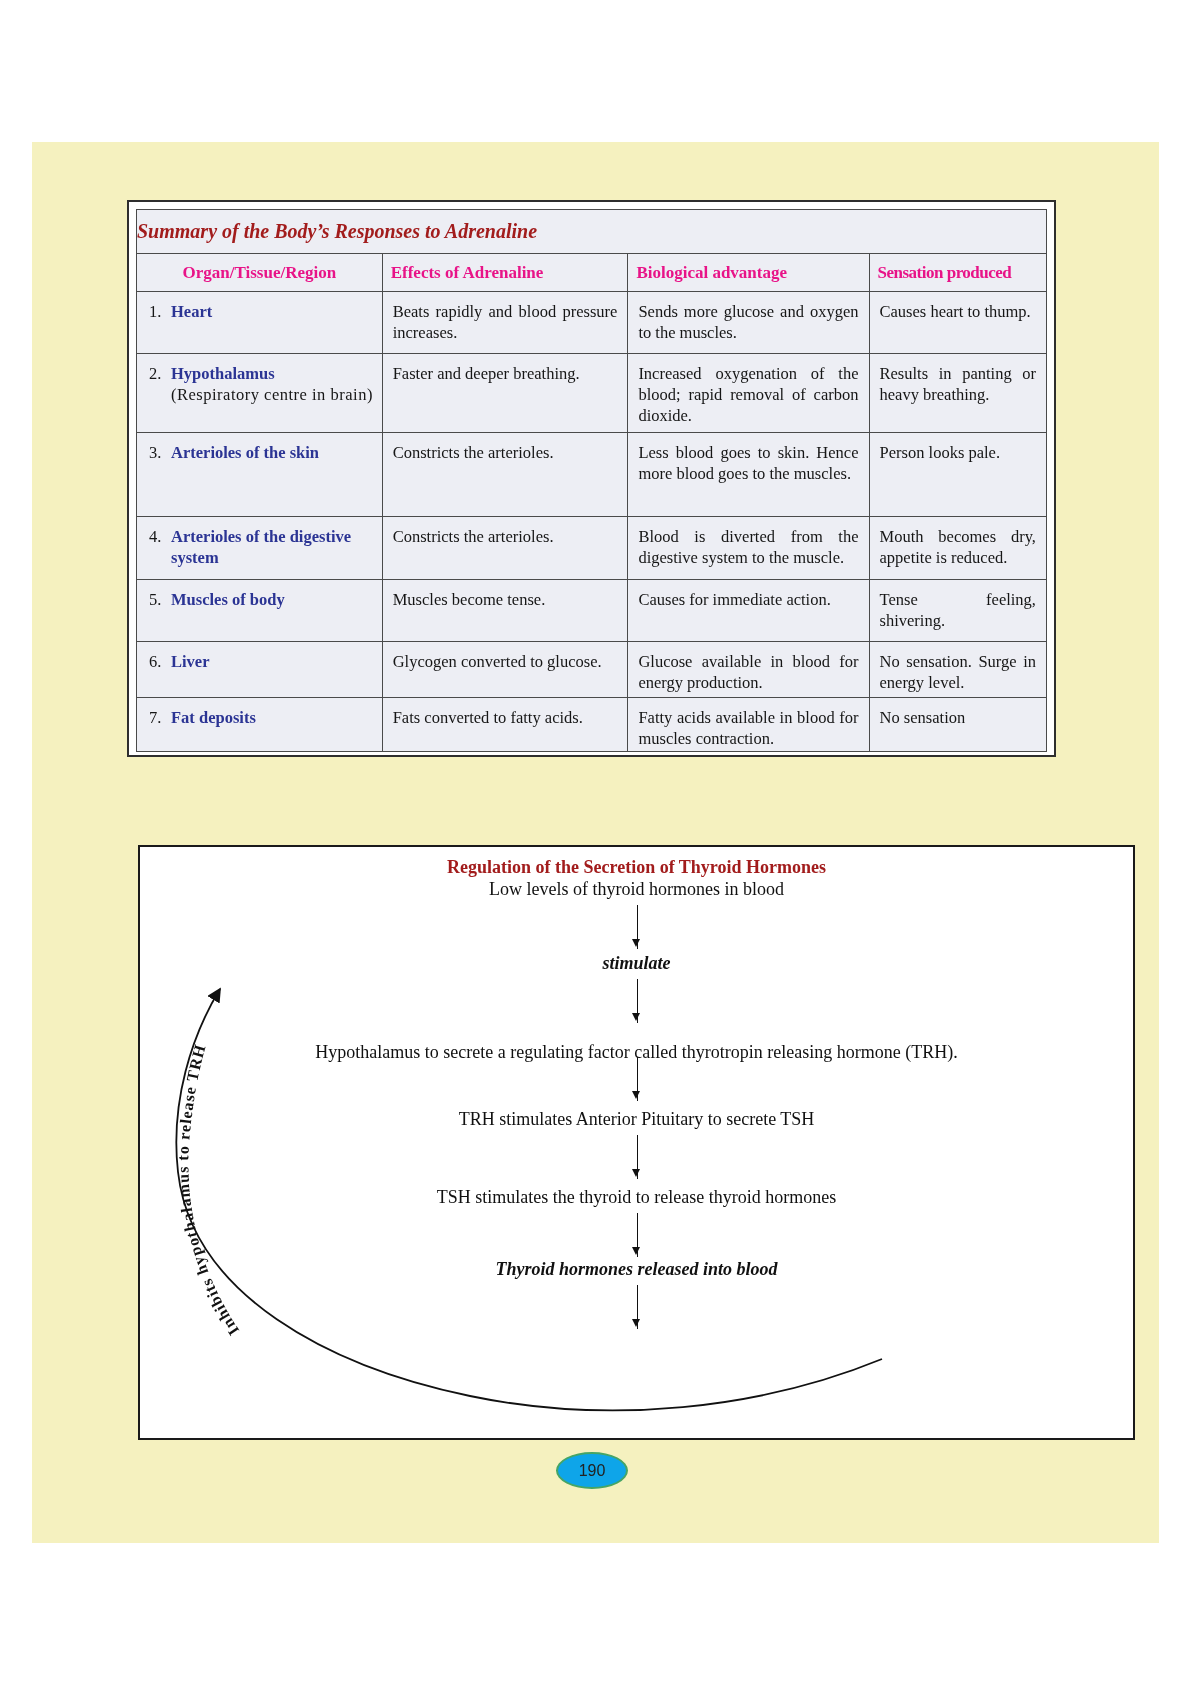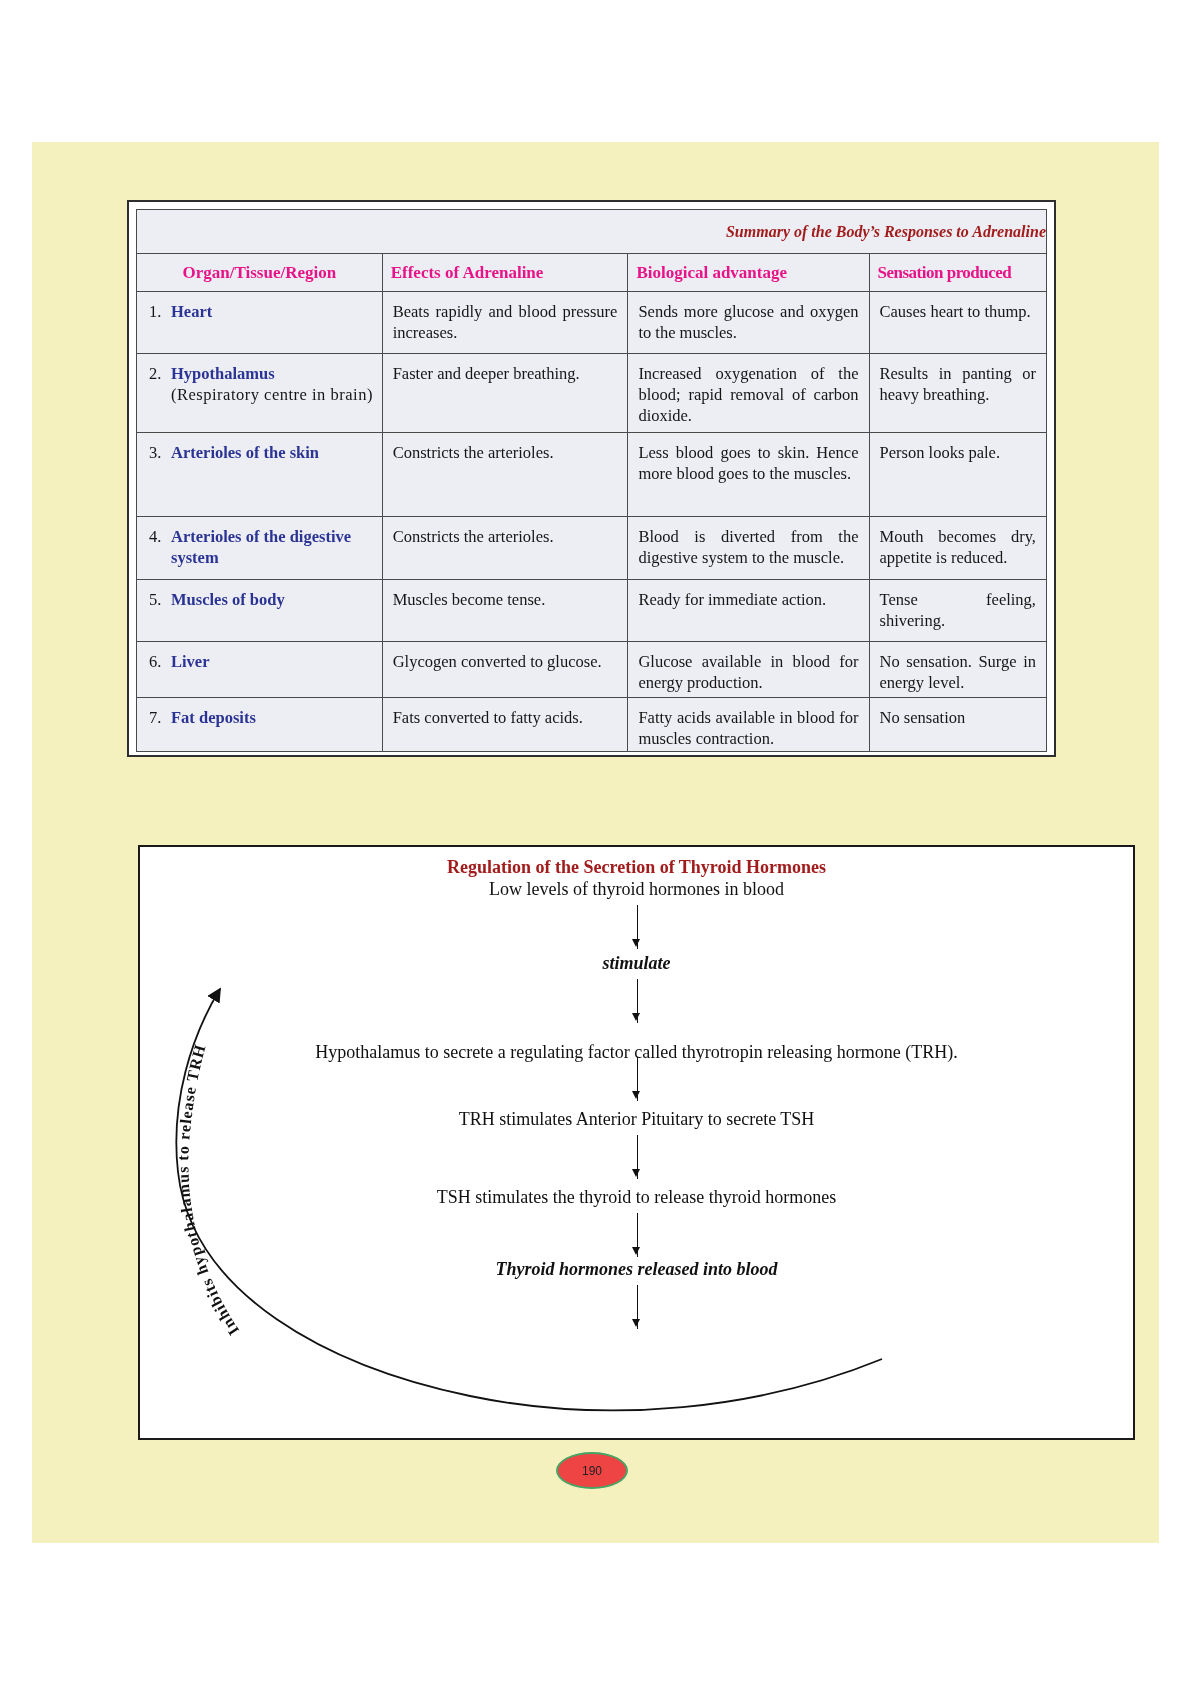--- a/index.html
+++ b/index.html
@@ -4,21 +4,21 @@
 <style>
   * { margin:0; padding:0; box-sizing:border-box; }
   html,body { width:1191px; height:1684px; background:#ffffff; font-family:"Liberation Serif", serif; }
   .page-bg { position:absolute; left:32px; top:142px; width:1127px; height:1401px; background:#F5F1BF; }
 
   
   .table-frame { position:absolute; left:127px; top:200px; width:929px; height:557px;
                  background:#ffffff; border:2.5px solid #2e2e2e; padding:7px; }
   table.adrenaline { width:100%; height:100%; border-collapse:collapse; background:#EDEEF4; }
   table.adrenaline th, table.adrenaline td { border:1px solid #4a4a4a; vertical-align:top; }
-  .tbl-title { text-align:right; font-style:italic; font-weight:bold; font-size:16px;
+  .tbl-title { text-align:left; font-style:italic; font-weight:bold; font-size:20px;
                color:#A21C1C; height:44px; vertical-align:middle !important; }
   .col-head { color:#E81388; font-weight:bold; font-size:17px; height:38px;
               vertical-align:middle !important; padding:2px 8px; text-align:left; }
   .col-head.first { text-align:center; }
   td.cell { font-size:16.5px; line-height:1.28; color:#161616; padding:9px 10px 2px 10px;
             text-align:justify; }
   td.organ-cell { padding:9px 8px 2px 12px; text-align:left; }
   .organ-line { display:flex; }
   .row-num { color:#161616; width:22px; flex:0 0 22px; }
   .organ-name { color:#2B3494; font-weight:bold; }
@@ -33,23 +33,23 @@
                color:#111; white-space:nowrap; }
   .flow-step.em { font-weight:bold; font-style:italic; }
   .varrow { position:absolute; left:50%; width:0; border-left:1.6px solid #111; }
   .varrow::after { content:''; position:absolute; bottom:-2px; left:-5.5px;
                    border:4.5px solid transparent; border-top:8px solid #111; }
   .arc-svg { position:absolute; left:0; top:0; width:908px; height:595px; pointer-events:none; }
   .inhibit-text { font-family:"Liberation Serif", serif; font-weight:bold; font-size:16px; fill:#111; letter-spacing:1px; }
 
   
   .page-pill { position:absolute; left:556px; top:1452px; width:72px; height:37px;
-               background:#ef4444; border:2px solid #46A565; border-radius:50%;
+               background:#0ea5e9; border:2px solid #46A565; border-radius:50%;
                display:flex; align-items:center; justify-content:center;
-               font-family:"Liberation Sans", sans-serif; font-size:12px; color:#222; }
+               font-family:"Liberation Sans", sans-serif; font-size:16px; color:#222; }
 </style>
 </head>
 <body>
 
 <div class="page-bg"></div>
 
 <div class="table-frame">
   <table class="adrenaline">
     <colgroup>
       <col style="width:27%">
@@ -118,21 +118,21 @@
     </tr>
 
     <tr style="height:62px;">
       <td class="cell organ-cell">
             <div class="organ-line">
           <span class="row-num">5.</span>
           <span class="organ-name">Muscles of body</span>
             </div>
           </td>
       <td class="cell">Muscles become tense.</td>
-      <td class="cell">Ready for immediate action.</td>
+      <td class="cell">Causes for immediate action.</td>
       <td class="cell">Tense feeling, shivering.</td>
     </tr>
 
     <tr style="height:56px;">
       <td class="cell organ-cell">
             <div class="organ-line">
           <span class="row-num">6.</span>
           <span class="organ-name">Liver</span>
             </div>
           </td>

